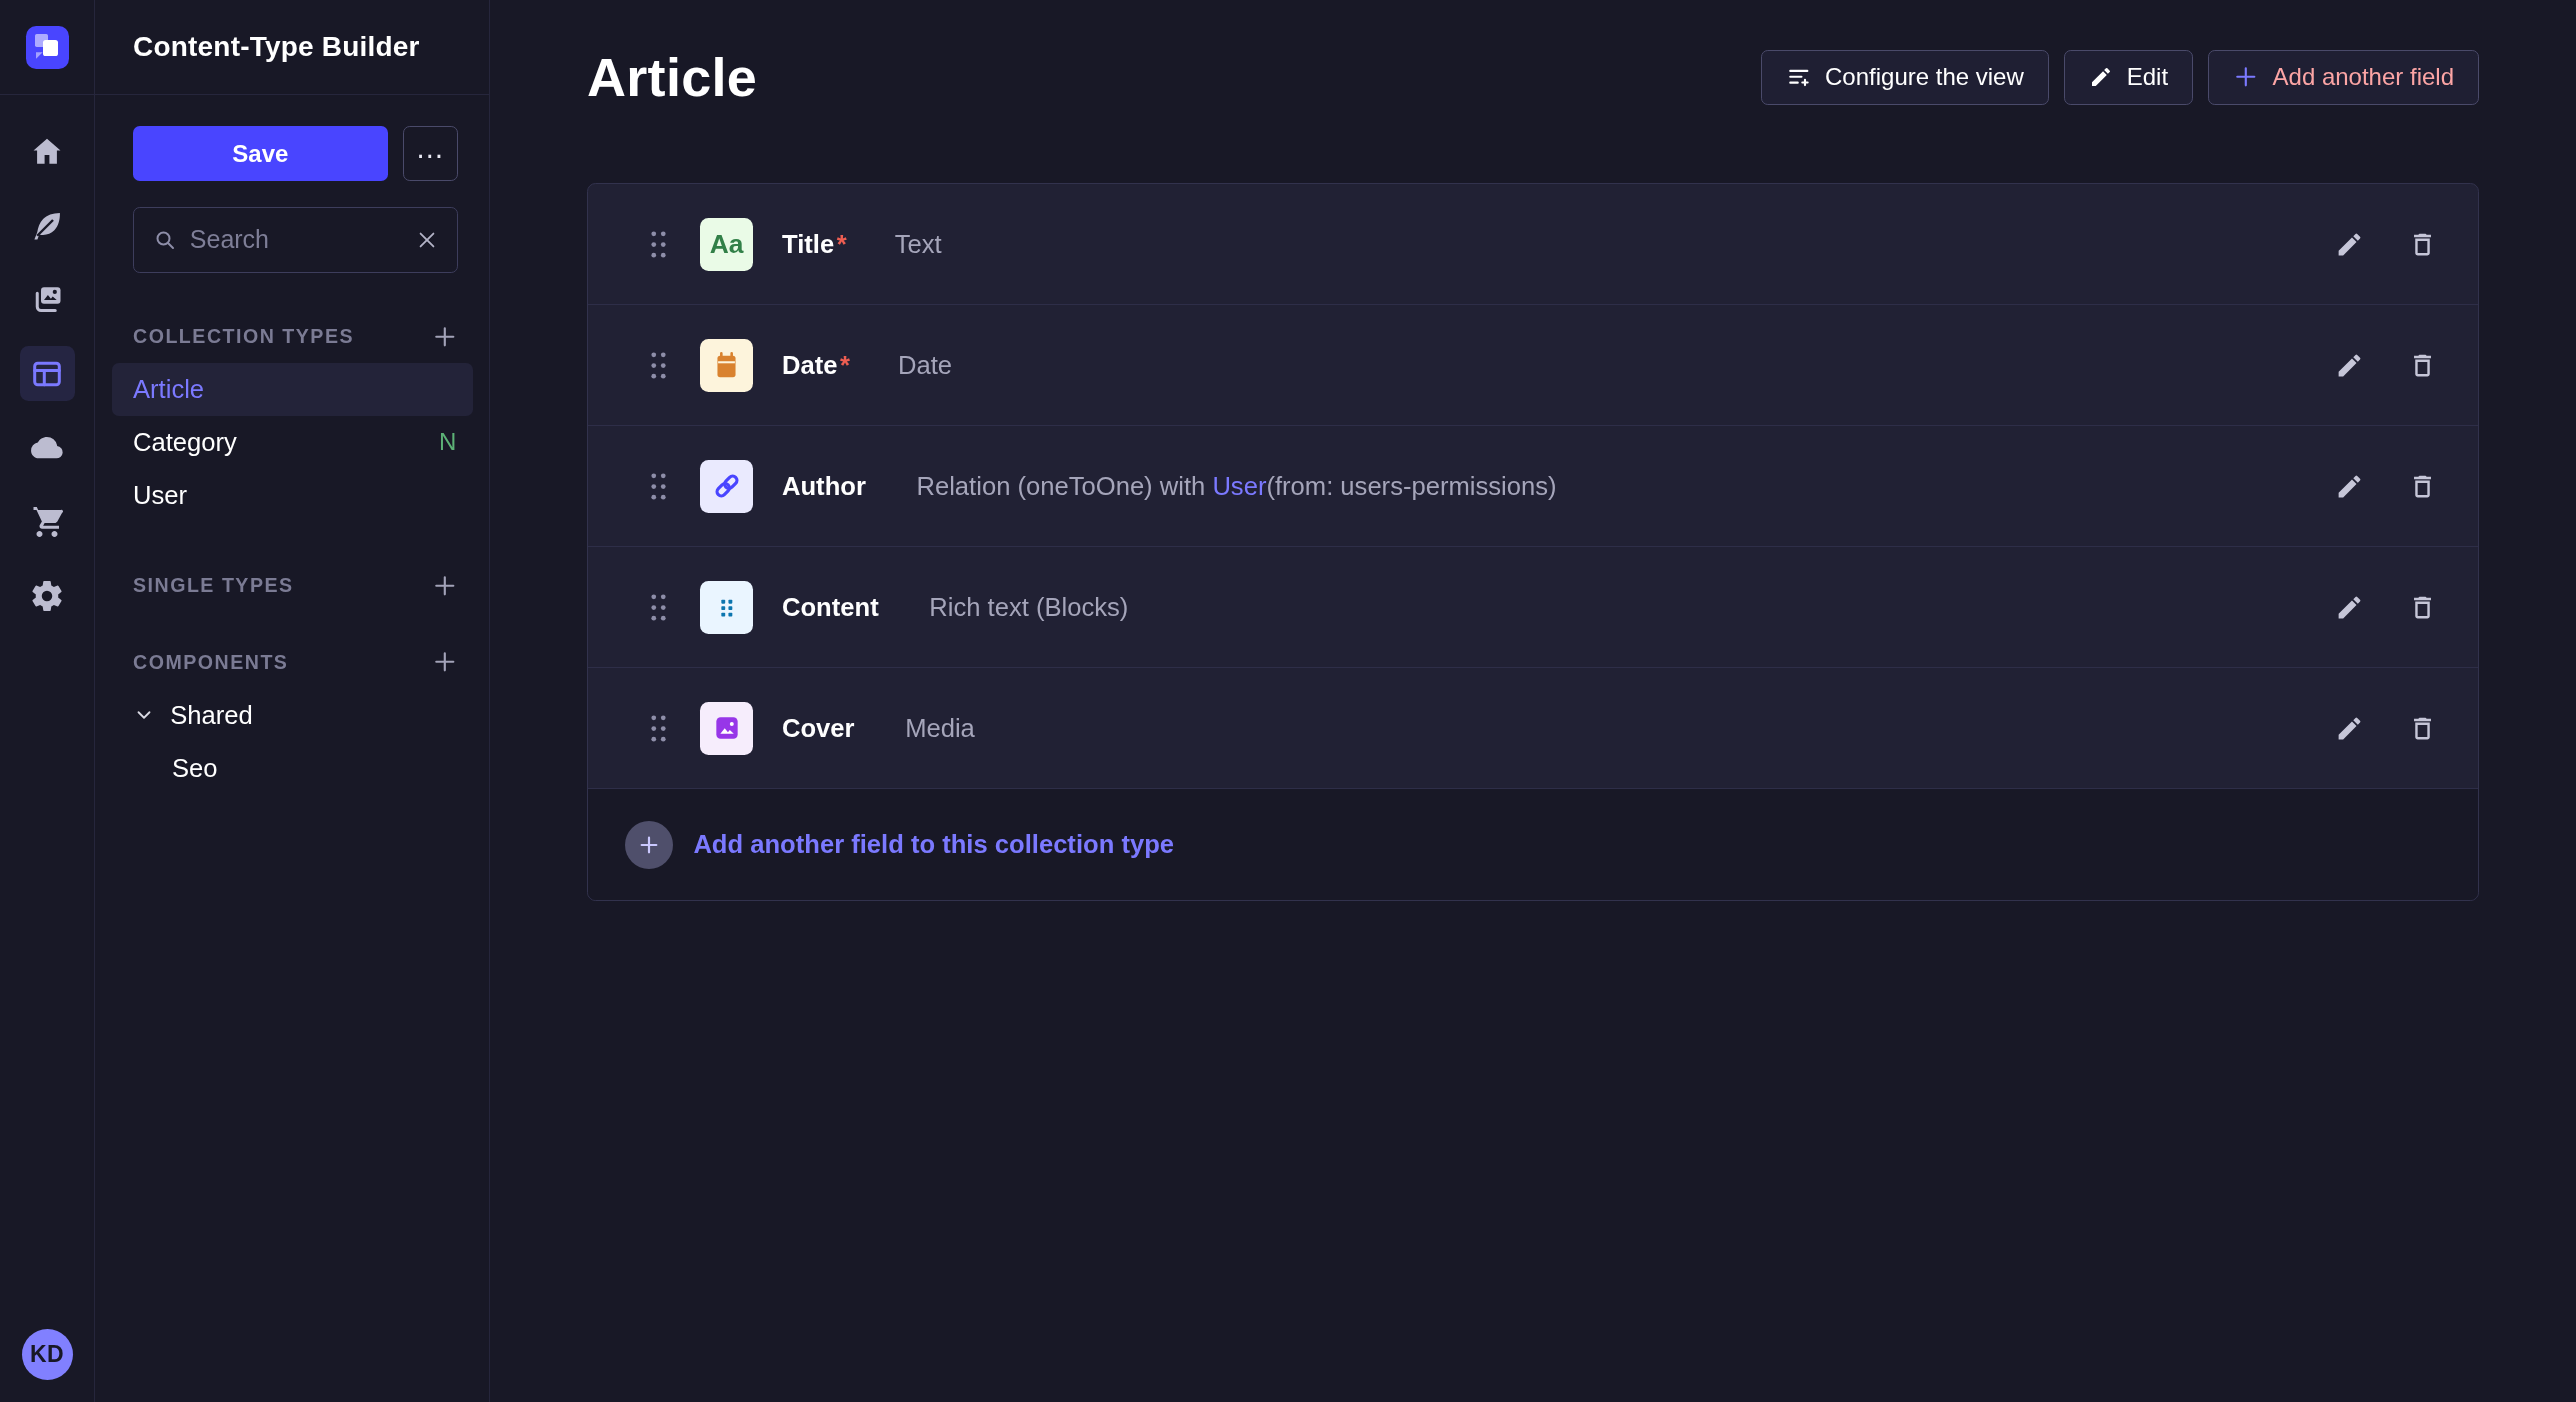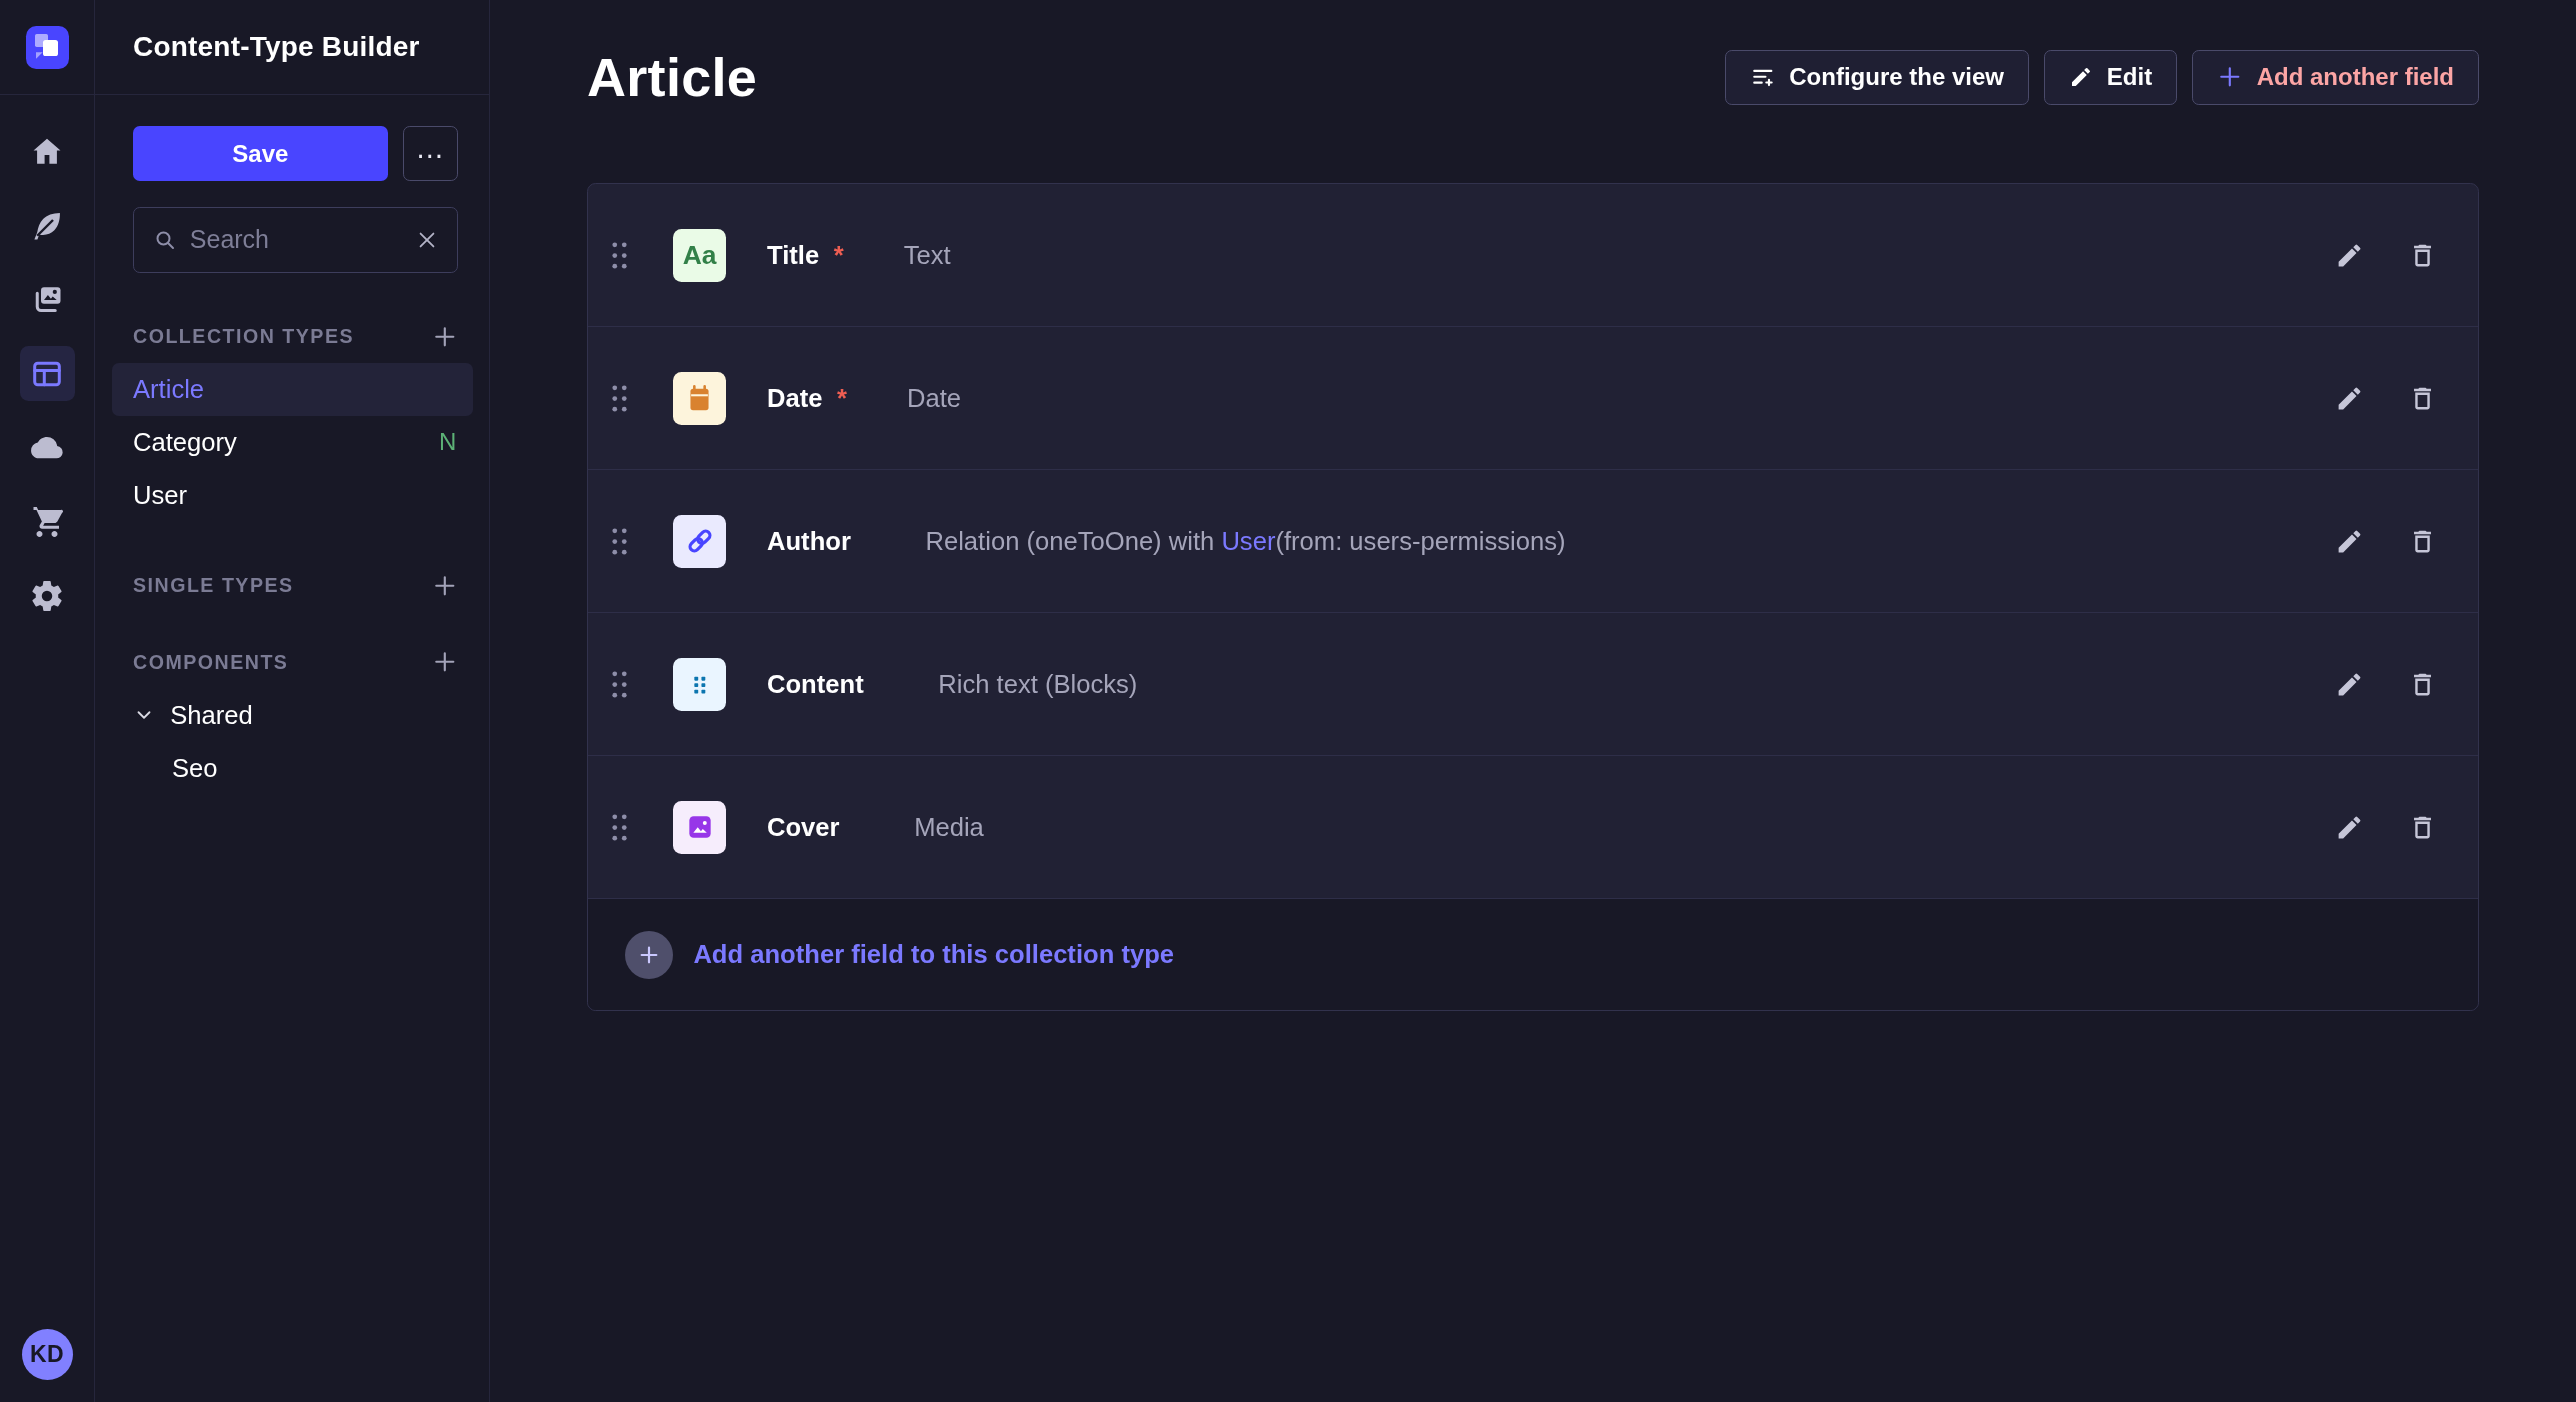--- a/index.html
+++ b/index.html
@@ -53,25 +53,25 @@
   .badge.n{ color:#5cb176; }
   .badge.m{ color:#f29d41; }
   .group-head{ height:53px; display:flex; align-items:center; gap:15.3px; font-size:25.6px; cursor:pointer; }
   .child-item{ height:53px; display:flex; align-items:center; padding-left:39px; font-size:25.6px; color:#ffffff; cursor:pointer; }
 
   
   .main{ flex:1; padding:0 97px; }
   .main-header{ margin-top:46px; display:flex; align-items:center; justify-content:space-between; }
   h1.page-title{ font-size:54px; font-weight:700; letter-spacing:0.3px; }
   .actions{ display:flex; gap:15.3px; }
-  .action-btn{ height:55px; border-radius:6.8px; border:1.7px solid #4a4a6a; background:#1f1f33; display:flex; align-items:center; gap:13.6px; padding:0 24px; font-size:24px; font-weight:700; color:#ffffff; font-family:inherit; cursor:pointer; }
+  .action-btn{ height:55px; border-radius:6.8px; border:1.7px solid #4a4a6a; background:#1f1f33; display:flex; align-items:center; gap:13.6px; padding:0 24px; font-size:24px; font-weight:400; color:#ffffff; font-family:inherit; cursor:pointer; }
   .action-btn.ghost-primary{ color:#fca5a5; }
 
   .card{ margin-top:75px; border:1.7px solid #32324d; border-radius:8.5px; background:#212134; overflow:hidden; }
-  .frow{ height:143px; display:flex; align-items:center; padding:0 37px 0 20px; border-bottom:1.7px solid #2e2e48;gap:12px; }
+  .frow{ height:121px; display:flex; align-items:center; padding:0 37px 0 59px; border-bottom:1.7px solid #2e2e48; }
   .drag{ width:22px; display:flex; align-items:center; justify-content:center; cursor:grab; }
   .chip{ width:53px; height:53px; border-radius:8.5px; margin-left:31px; flex:none; display:flex; align-items:center; justify-content:center; }
   .chip-text{ background:#eafbe7; color:#328048; font-weight:700; font-size:26.4px; }
   .chip-date{ background:#fdf4dc; }
   .chip-relation{ background:#eaeafe; }
   .chip-blocks{ background:#eaf5ff; }
   .chip-media{ background:#f6edfc; }
   .fname{ margin-left:29px; font-size:25.6px; font-weight:600; }
   .req{ color:#ee5e52; font-size:25.6px; font-weight:600; margin-left:2.6px; }
   .ftype{ margin-left:48px; font-size:25.6px; color:#a5a5ba; }

